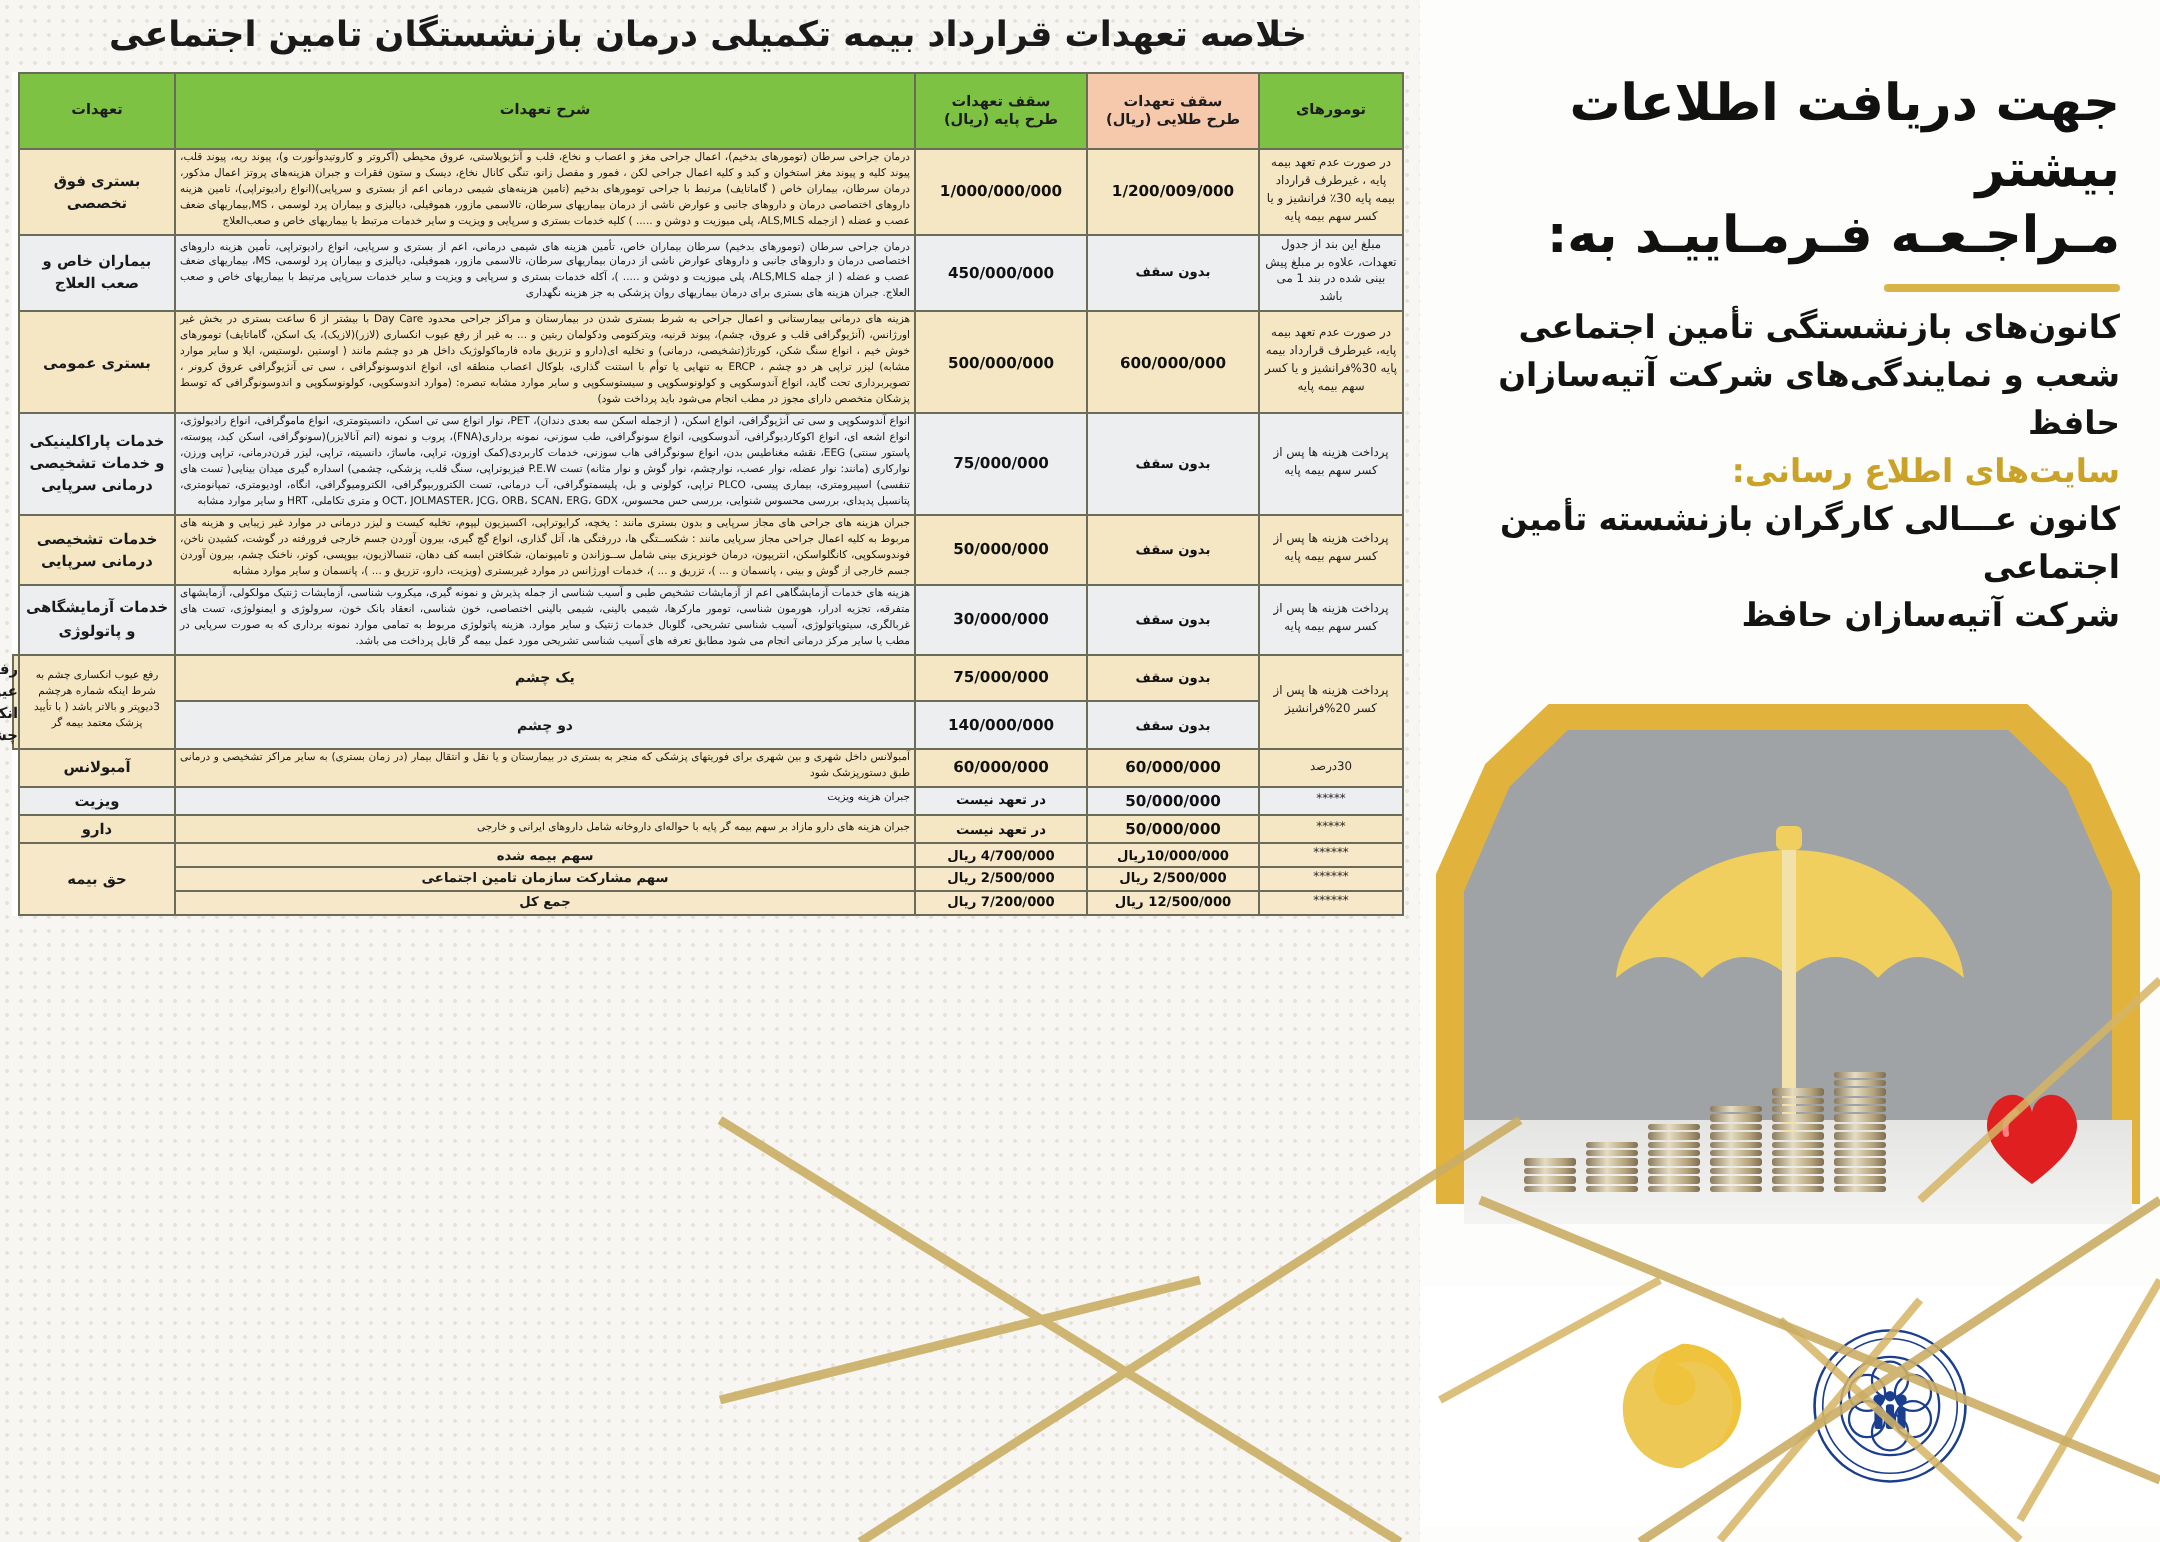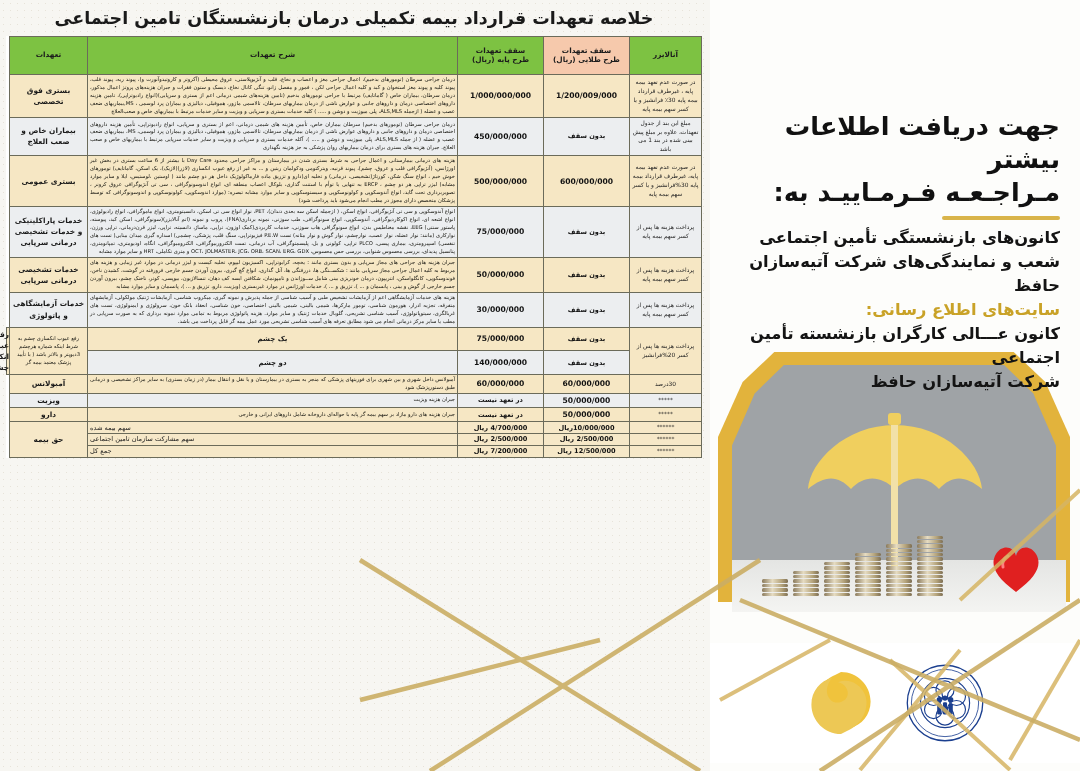--- a/index.html
+++ b/index.html
@@ -79,34 +79,34 @@
   }
   td.desc {
     text-align: justify; font-size: 5.25px; line-height: 1.52;
     color: #15150f; padding: 2px 4px;
     letter-spacing: -0.05px;
   }
   td.eye-sub {
     text-align: center; font-size: 7px; font-weight: 700; color: #1a1a1a;
   }
   td.premium-lbl {
-    text-align: left; font-size: 6.6px; font-weight: 400; color: #1a1a1a;
+    text-align: center; font-size: 6.6px; font-weight: 700; color: #1a1a1a;
   }
   tr.beige > td { background: #f6e7c4; }
   tr.grey  > td { background: #eceef0; }
   tr.beige2 > td { background: #f6e8c8; }
 
   
   .promo-side {
     position: relative;
     width: 370px; height: 771px;
     background: #fdfdfb;
     overflow: hidden;
   }
-  .promo-text { position: relative; z-index: 5; padding: 110px 20px 0 22px; text-align: left; }
+  .promo-text { position: relative; z-index: 5; padding: 36px 20px 0 22px; text-align: left; }
   .promo-text .big1 {
     font-size: 25.5px; font-weight: 800; color: #111;
     line-height: 1.30; text-align: right; letter-spacing: -0.4px;
   }
   .promo-text .big2 {
     font-size: 25.5px; font-weight: 800; color: #111;
     line-height: 1.30; text-align: right; letter-spacing: 2.2px;
   }
   .rule {
     height: 4px; width: 118px; background: #d9b44a;
@@ -168,21 +168,21 @@
     <table class="main">
       <colgroup>
         <col class="c-fr">
           <col class="c-gold">
           <col class="c-base">
           <col class="c-desc">
           <col class="c-com">
       </colgroup>
       <thead>
         <tr>
-          <th>آنالایزر</th>
+          <th>تومورهای</th>
           <th class="gold"><span id="h-gold">سقف تعهدات<br>طرح طلایی (ریال)</span></th>
           <th><span id="h-base">سقف تعهدات<br>طرح پایه (ریال)</span></th>
           <th>شرح تعهدات</th>
           <th>تعهدات</th>
         </tr>
       </thead>
       <tbody id="tbody">
           <tr class="beige">
             <td class="fr">در صورت عدم تعهد بیمه پایه ، غیرطرف قرارداد بیمه پایه 30٪ فرانشیز و یا کسر سهم بیمه پایه</td>
             <td class="num">1/200/009/000</td>

